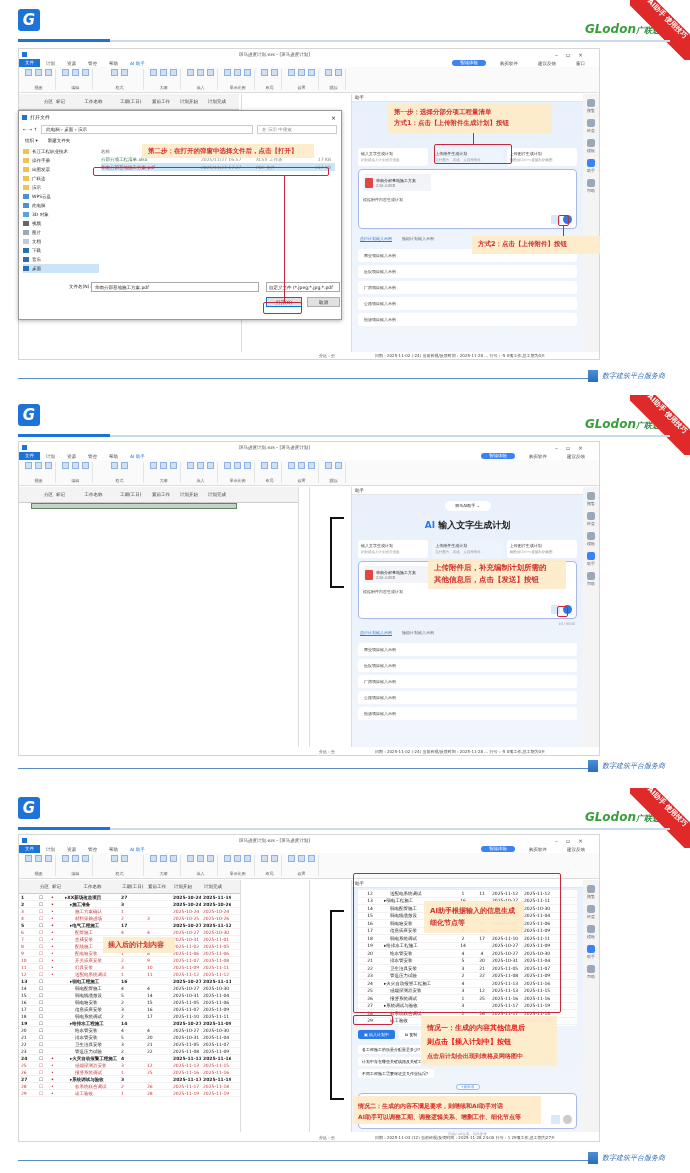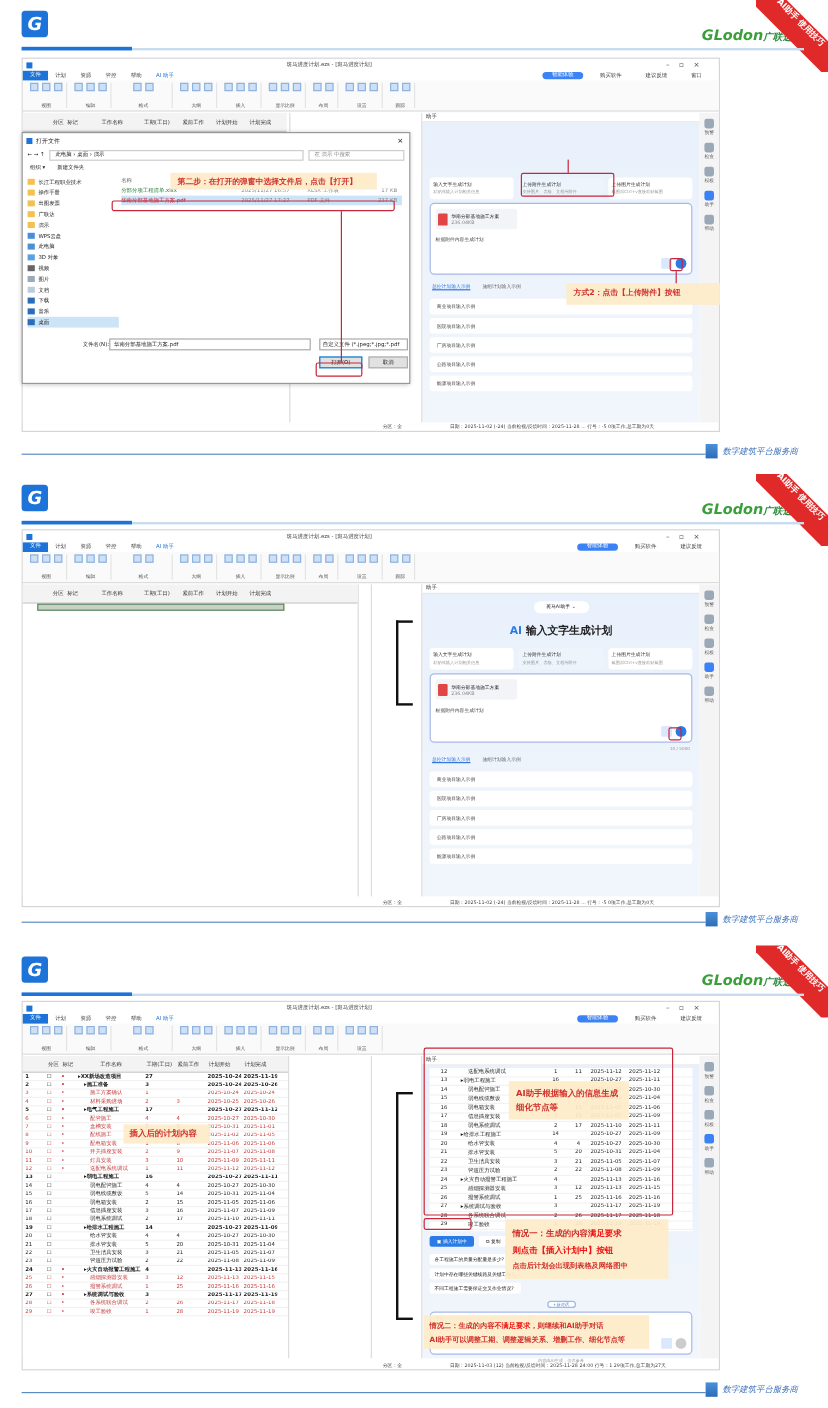--- a/index.html
+++ b/index.html
@@ -353,20 +353,24 @@
     </div>
     <div class="dlg-bottom">
       <span style="position:absolute;left:50px;top:5px">文件名(N):</span>
       <div style="position:absolute;left:72px;top:3px;width:168px;height:10px;border:1px solid #aaa;padding-left:3px;line-height:9px">华南分部基地施工方案.pdf</div>
       <div style="position:absolute;left:247px;top:3px;width:74px;height:10px;border:1px solid #aaa;padding-left:2px;line-height:9px;overflow:hidden;white-space:nowrap">自定义文件 (*.jpeg;*.jpg;*.pdf</div>
       <div class="btn" style="left:247px;top:18px;width:36px;border-color:#0078d4">打开(O)</div>
       <div class="btn" style="left:288px;top:18px;width:33px">取消</div>
     </div>
   </div>
 
+  <div class="callout" style="left:388px;top:103px;width:164px;height:30px;font-size:6.5px;padding:4px 6px;line-height:11px">
+      <div>第一步：选择分部分项工程量清单</div>
+      <div>方式1：点击【上传附件生成计划】按钮</div>
+    </div>
   <div class="arrow-v" style="left:473px;top:133px;height:11px"></div>
   <div class="redbox" style="left:434px;top:144px;width:78px;height:20px"></div>
   <div class="callout" style="left:142px;top:144px;width:172px;height:14px;font-size:6.5px;padding:3px 6px">第二步：在打开的弹窗中选择文件后，点击【打开】</div>
   <div class="redbox" style="left:93px;top:167px;width:236px;height:9px"></div>
   <div class="arrow-v" style="left:284px;top:176px;height:126px"></div>
   <div class="redbox" style="left:263px;top:302px;width:39px;height:12px"></div>
   <div class="redbox" style="left:558px;top:215px;width:11px;height:11px"></div>
   <div class="arrow-v" style="left:563px;top:226px;height:11px"></div>
   <div class="callout" style="left:472px;top:236px;width:128px;height:18px;font-size:6.5px;padding:4px 6px">方式2：点击【上传附件】按钮</div>
 
@@ -557,20 +561,24 @@
           <i></i>
           <span>帮助</span>
         </div>
     </div>
     <div class="statusbar" style="left:0;bottom:0;width:564px">
       <span style="margin-left:300px">分区：全</span>
       <span style="margin-left:40px">日期：2025-11-02 (-24)    当前检视/反馈时间：2025-11-28 ...   行号：-5   0项工作,总工期为0天</span>
     </div>
   </div>
 
+  <div class="callout" style="left:428px;top:164px;width:138px;height:30px;font-size:7.5px;padding:3px 6px;line-height:12px">
+      <div>上传附件后，补充编制计划所需的</div>
+      <div>其他信息后，点击【发送】按钮</div>
+    </div>
   <div class="redbox" style="left:557px;top:211px;width:11px;height:11px"></div>
 
   <div class="footer-line" style="left:18px;top:373px;width:570px"></div>
   <div class="footer-logo" style="left:588px;top:365px">
       <i></i>
       <span>数字建筑平台服务商</span>
     </div>
 </div>
 
 <div class="section" style="top:788px;height:385px">
@@ -1167,21 +1175,21 @@
   </div>
 
   <div class="callout" style="left:103px;top:149px;width:72px;height:16px;font-size:7px;padding:3px 5px">插入后的计划内容</div>
   <div class="redbox" style="left:353px;top:85px;width:208px;height:140px"></div>
   <div class="callout" style="left:424px;top:113px;width:100px;height:32px;font-size:7px;padding:4px 6px;line-height:12px">
       <div>AI助手根据输入的信息生成</div>
       <div>细化节点等</div>
     </div>
   <div class="redbox" style="left:353px;top:227px;width:40px;height:10px"></div>
   <div class="callout" style="left:421px;top:228px;width:136px;height:50px;font-size:7px;padding:5px 6px;line-height:14px">
-    <div><span>情况一：生成的内容</span><span style="color:#e11">满足要求</span></div>
+    <div><span>情况一：生成的内容</span><span style="color:#e11">其他信息后</span></div>
     <div style="color:#e11">则点击【插入计划中】按钮</div>
     <div style="font-size:6px">点击后计划会出现到表格及网络图中</div>
   </div>
   <div class="callout" style="left:353px;top:308px;width:188px;height:28px;font-size:6px;padding:4px 5px;line-height:11px">
     <div><span>情况二：生成的内容</span><span style="color:#e11">不满足要求</span><span>，则继续和AI助手对话</span></div>
     <div>AI助手可以调整工期、调整逻辑关系、增删工作、细化节点等</div>
   </div>
 
   <div class="footer-line" style="left:18px;top:372px;width:570px"></div>
   <div class="footer-logo" style="left:588px;top:364px">

